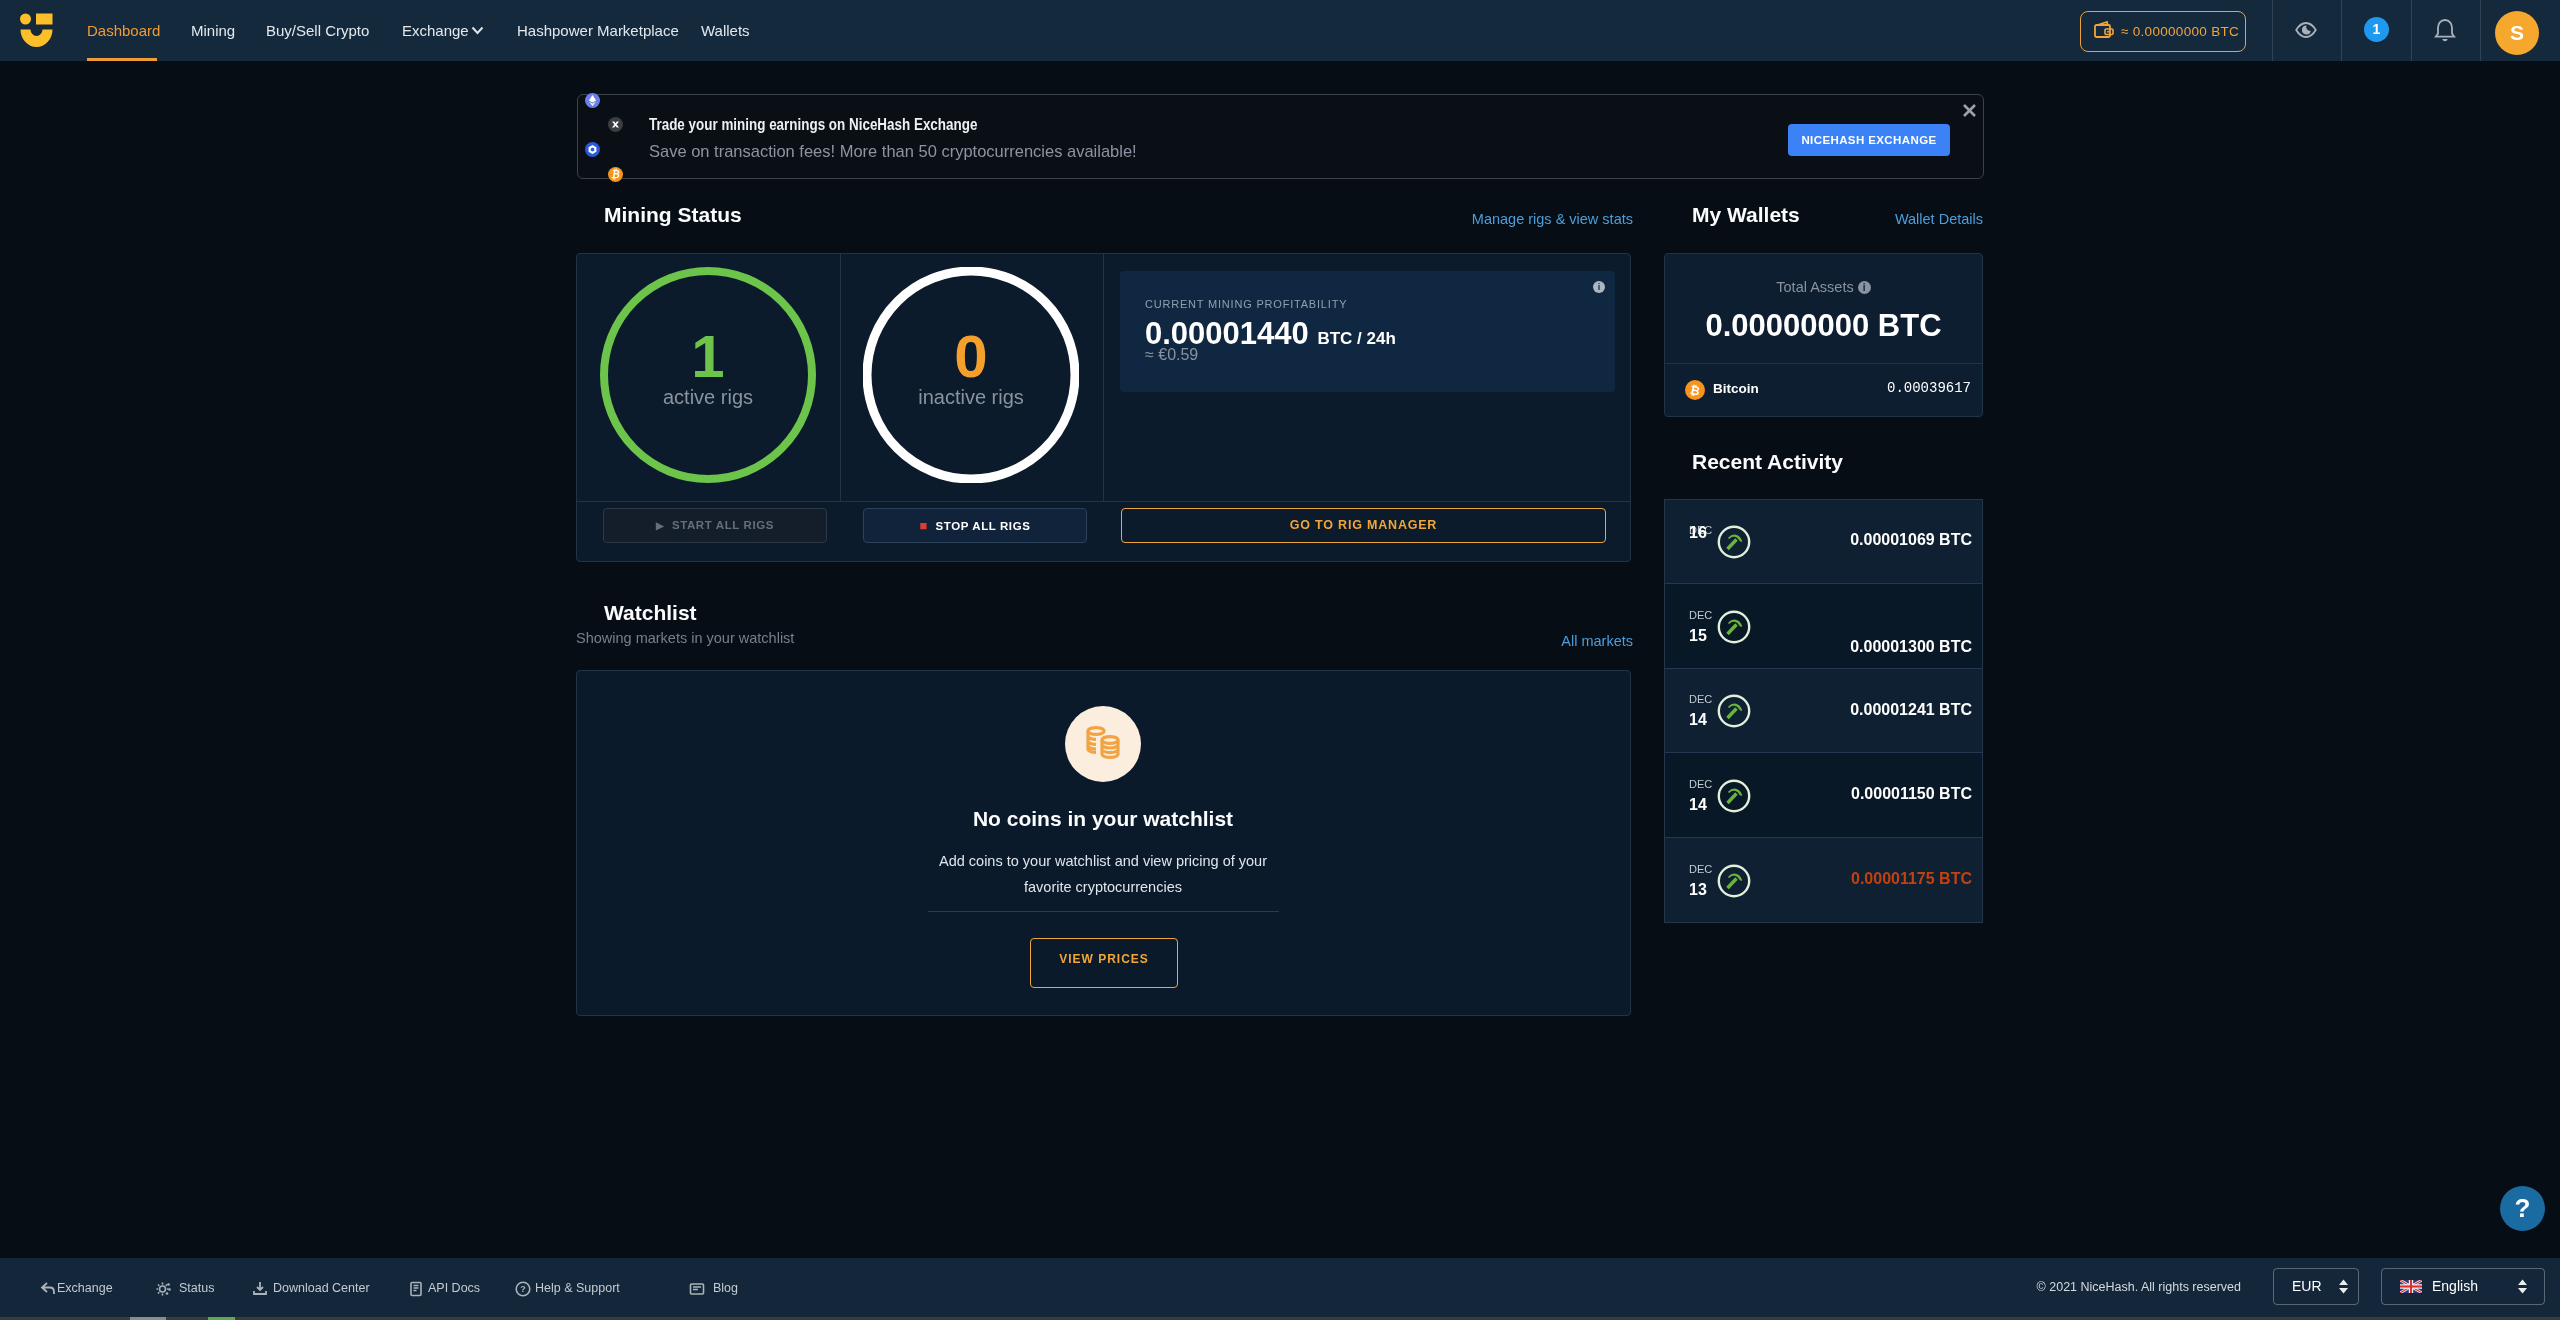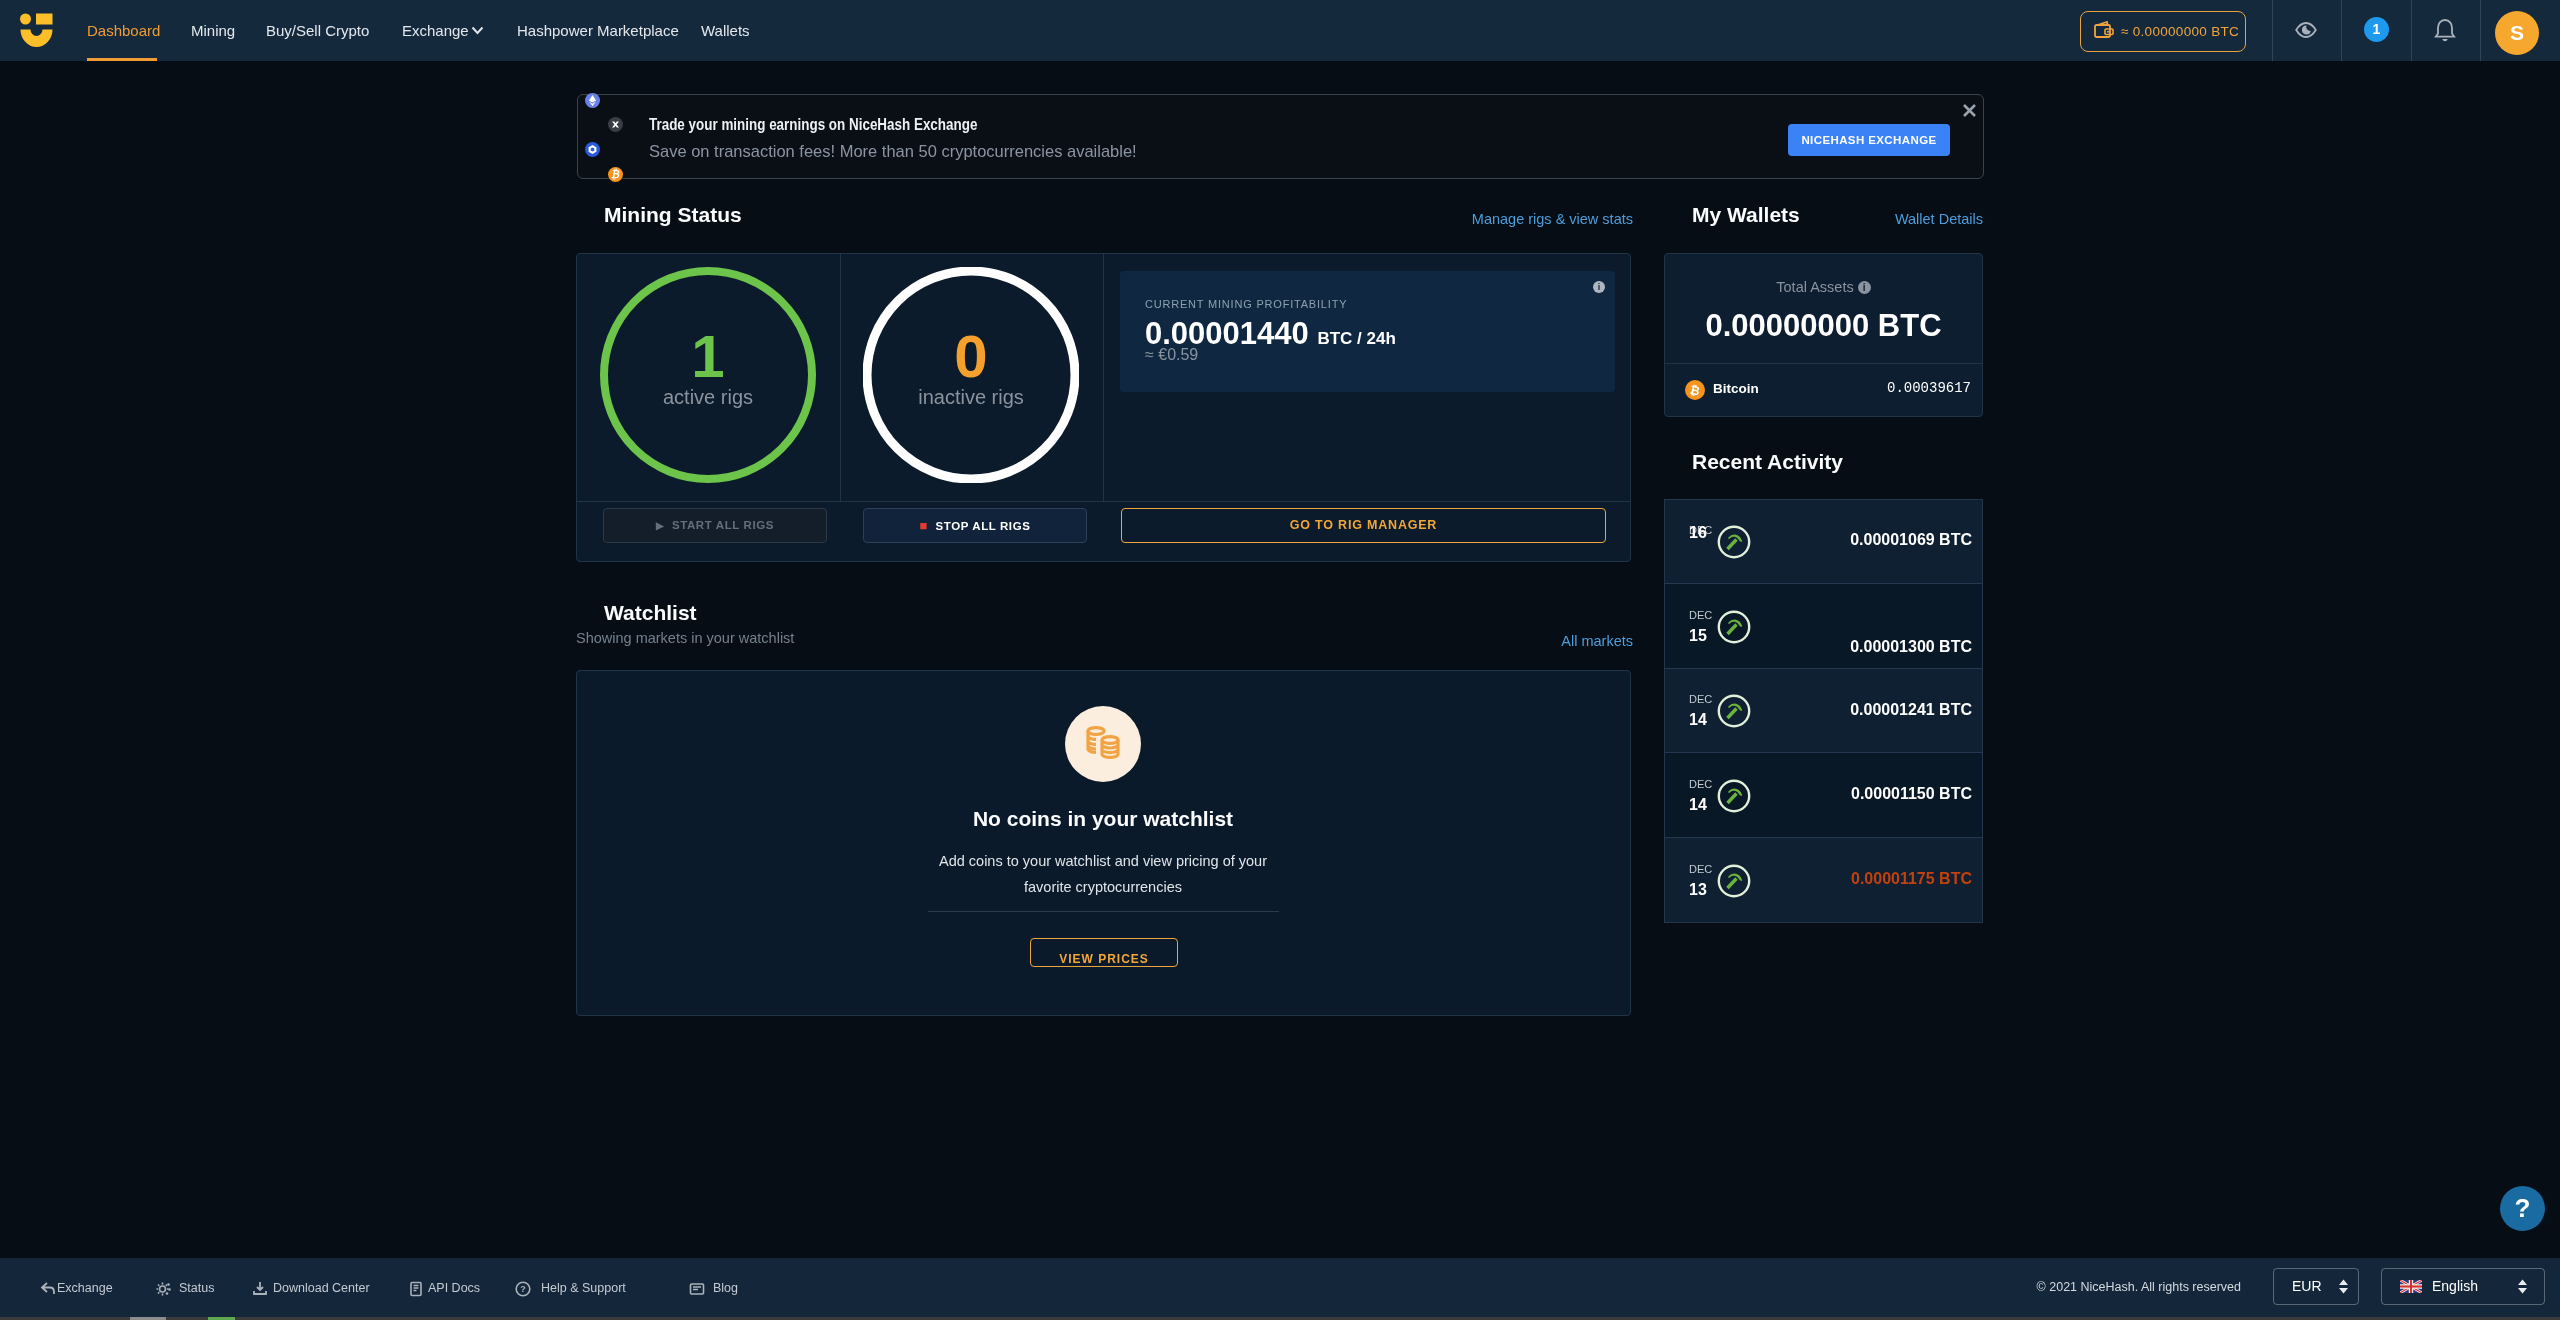--- a/index.html
+++ b/index.html
@@ -130,21 +130,21 @@
   <g fill="none" stroke="#f2a445" stroke-width="3.2">
     <ellipse cx="13" cy="8" rx="8" ry="3.4"></ellipse>
     <path d="M5 8 L5 26 C5 27.9 8.6 29.4 13 29.4 M5 13 C5 14.9 8.6 16.4 13 16.4 M5 18 C5 19.9 8.6 21.4 13 21.4 M5 22.6 C5 24.5 8.6 26 13 26"></path>
     <ellipse cx="27" cy="17" rx="8" ry="3.4"></ellipse>
     <path d="M19 17 L19 31 C19 32.9 22.6 34.4 27 34.4 C31.4 34.4 35 32.9 35 31 L35 17 M19 21.6 C19 23.5 22.6 25 27 25 C31.4 25 35 23.5 35 21.6 M19 26.2 C19 28.1 22.6 29.6 27 29.6 C31.4 29.6 35 28.1 35 26.2"></path>
   </g>
 </svg>
 <div class="abs" style="left:603px; top:808px; width:1000px; text-align:center; font-size:21px; line-height:21px; font-weight:bold; color:#fbfcfd;">No coins in your watchlist</div>
 <div class="abs" style="left:603px; top:848px; width:1000px; text-align:center; font-size:14.5px; color:#dfe5ea; line-height:26px;">Add coins to your watchlist and view pricing of your<br>favorite cryptocurrencies</div>
 <div class="abs" style="left:928px; top:911px; width:351px; height:1px; background:#2c3a49;"></div>
-<div class="abs" style="left:1030px; top:938px; width:148px; height:29px; border:1px solid #eda63b; border-radius:4px; text-align:center; line-height:41px; font-size:12px; font-weight:bold; letter-spacing:1px; color:#f1a637;">VIEW PRICES</div>
+<div class="abs" style="left:1030px; top:938px; width:148px; height:50px; border:1px solid #eda63b; border-radius:4px; text-align:center; line-height:41px; font-size:12px; font-weight:bold; letter-spacing:1px; color:#f1a637;">VIEW PRICES</div>
 
 <div class="sec-title" style="left:1664px; top:204px;">My Wallets</div>
 <div class="sec-link" style="right:577px; top:211px;">Wallet Details</div>
 <div class="panel" style="left:1664px; top:253px; width:319px; height:164px; background:#0d1e31;"></div>
 <div class="abs" style="left:1664px; top:279px; width:319px; text-align:center; font-size:14.5px; color:#8a939e;">Total Assets <span style="display:inline-block; width:13px; height:13px; border-radius:50%; background:#8a939e; color:#0d1e31; font-size:10px; font-weight:bold; line-height:13px; vertical-align:1px;">i</span></div>
 <div class="abs" style="left:1664px; top:310px; width:319px; text-align:center; font-size:31px; line-height:31px; font-weight:bold; color:#fff;">0.00000000 BTC</div>
 <div class="abs" style="left:1665px; top:363px; width:317px; height:1px; background:#203448;"></div>
 <div class="abs" style="left:1685px; top:380px; width:20px; height:20px; border-radius:50%; background:#f7941d;"></div>
 <svg class="abs" style="left:1685px; top:380px;" width="20" height="20" viewBox="0 0 20 20">
     <text x="10" y="14.5" font-size="12" font-weight="bold" fill="#fff" text-anchor="middle" transform="rotate(12 10 10)">₿</text>
@@ -223,21 +223,21 @@
     <div class="abs" style="left:273px; top:1258px; height:59px; line-height:60px; font-size:12.5px; color:#c3cad1; white-space:nowrap;">Download Center</div>
     <svg class="abs" style="left:408px; top:1281px;" width="16" height="16" viewBox="0 0 16 16">
       <rect x="3" y="1.5" width="10" height="13" rx="1" fill="none" stroke="#aab2ba" stroke-width="1.6"></rect>
       <path d="M5.5 4.5 L10.5 4.5 M5.5 7 L10.5 7 M5.5 9.5 L8.5 9.5" stroke="#aab2ba" stroke-width="1.4"></path>
     </svg>
     <div class="abs" style="left:428px; top:1258px; height:59px; line-height:60px; font-size:12.5px; color:#c3cad1; white-space:nowrap;">API Docs</div>
     <svg class="abs" style="left:515px; top:1281px;" width="16" height="16" viewBox="0 0 16 16">
       <circle cx="8" cy="8" r="6.8" fill="none" stroke="#aab2ba" stroke-width="1.6"></circle>
       <text x="8" y="11.2" font-size="9" font-weight="bold" fill="#aab2ba" text-anchor="middle">?</text>
     </svg>
-    <div class="abs" style="left:535px; top:1258px; height:59px; line-height:60px; font-size:12.5px; color:#c3cad1; white-space:nowrap;margin-left:6px;">Help &amp; Support</div>
+    <div class="abs" style="left:535px; top:1258px; height:59px; line-height:60px; font-size:12.5px; color:#c3cad1; white-space:nowrap;">Help &amp; Support</div>
     <svg class="abs" style="left:689px; top:1281px;" width="16" height="16" viewBox="0 0 16 16">
       <rect x="1.5" y="3" width="13" height="10" rx="1" fill="none" stroke="#aab2ba" stroke-width="1.6"></rect>
       <path d="M4 6 L12 6 M4 8.5 L9 8.5" stroke="#aab2ba" stroke-width="1.4"></path>
     </svg>
     <div class="abs" style="left:713px; top:1258px; height:59px; line-height:60px; font-size:12.5px; color:#c3cad1; white-space:nowrap;">Blog</div>
   </div>
 <div class="abs" style="left:1941px; top:1258px; width:300px; height:59px; line-height:59px; font-size:12.5px; color:#d3dae0; white-space:nowrap; text-align:right;">© 2021 NiceHash. All rights reserved</div>
 <div class="abs" style="left:2273px; top:1268px; width:86px; height:37px; border:1px solid rgba(255,255,255,0.3); border-radius:4px; color:#fff; font-size:14px; line-height:35px; text-indent:18px;">EUR</div>
 <svg class="abs" style="left:2337px; top:1279px;" width="13" height="15" viewBox="0 0 13 15">
     <path d="M6.5 0.5 L11 6 L2 6 Z" fill="#e8ecef"></path>

